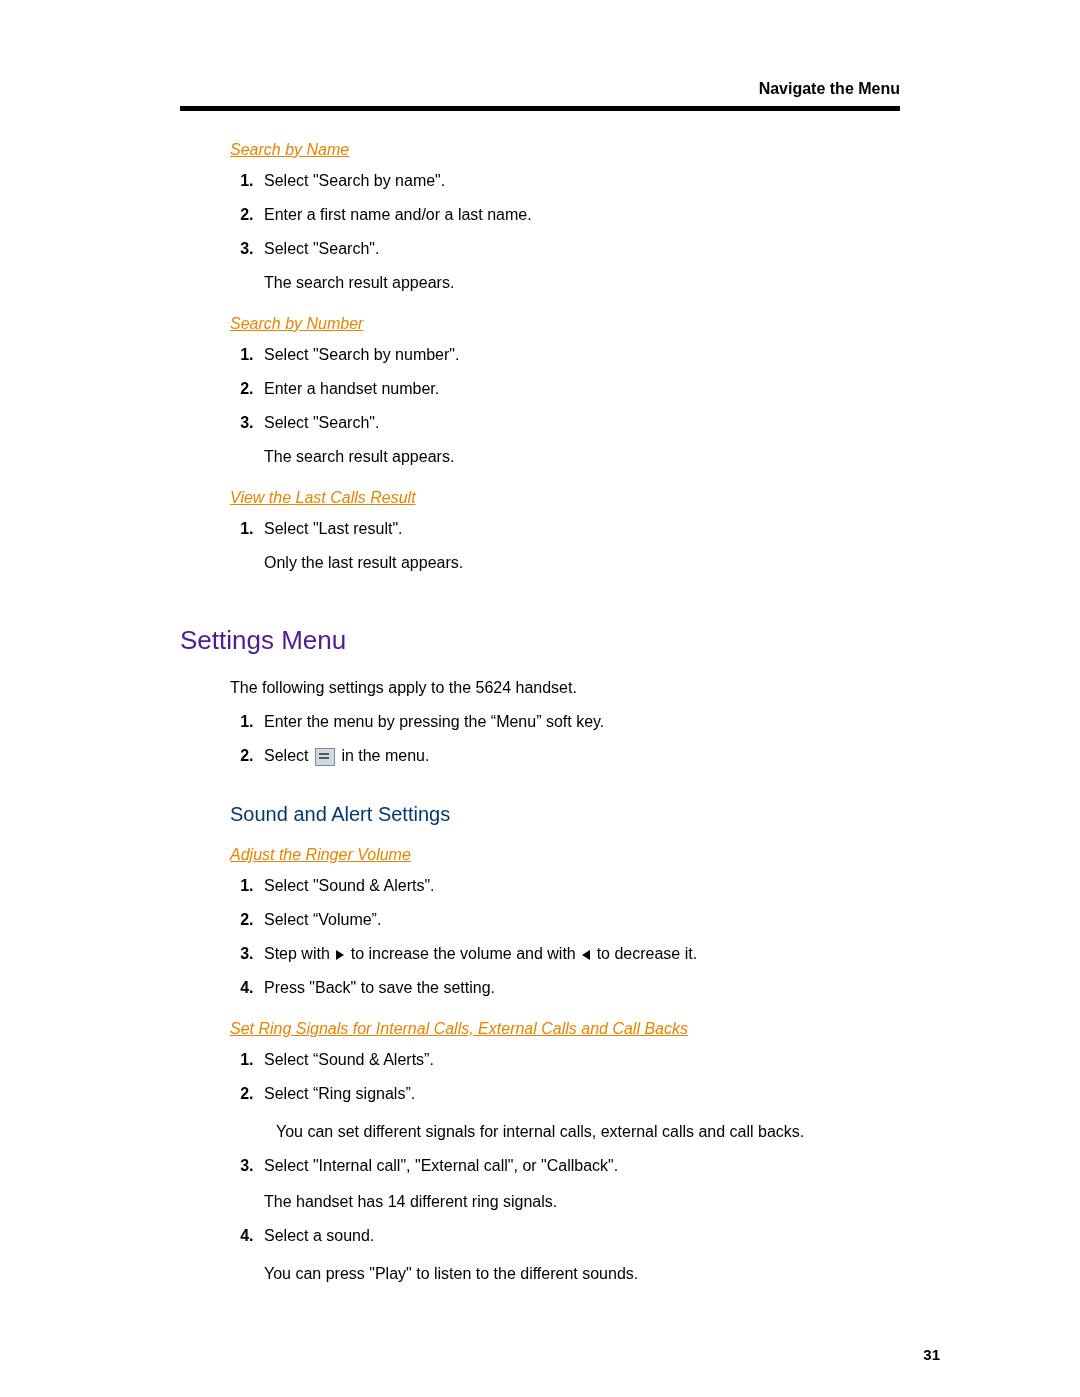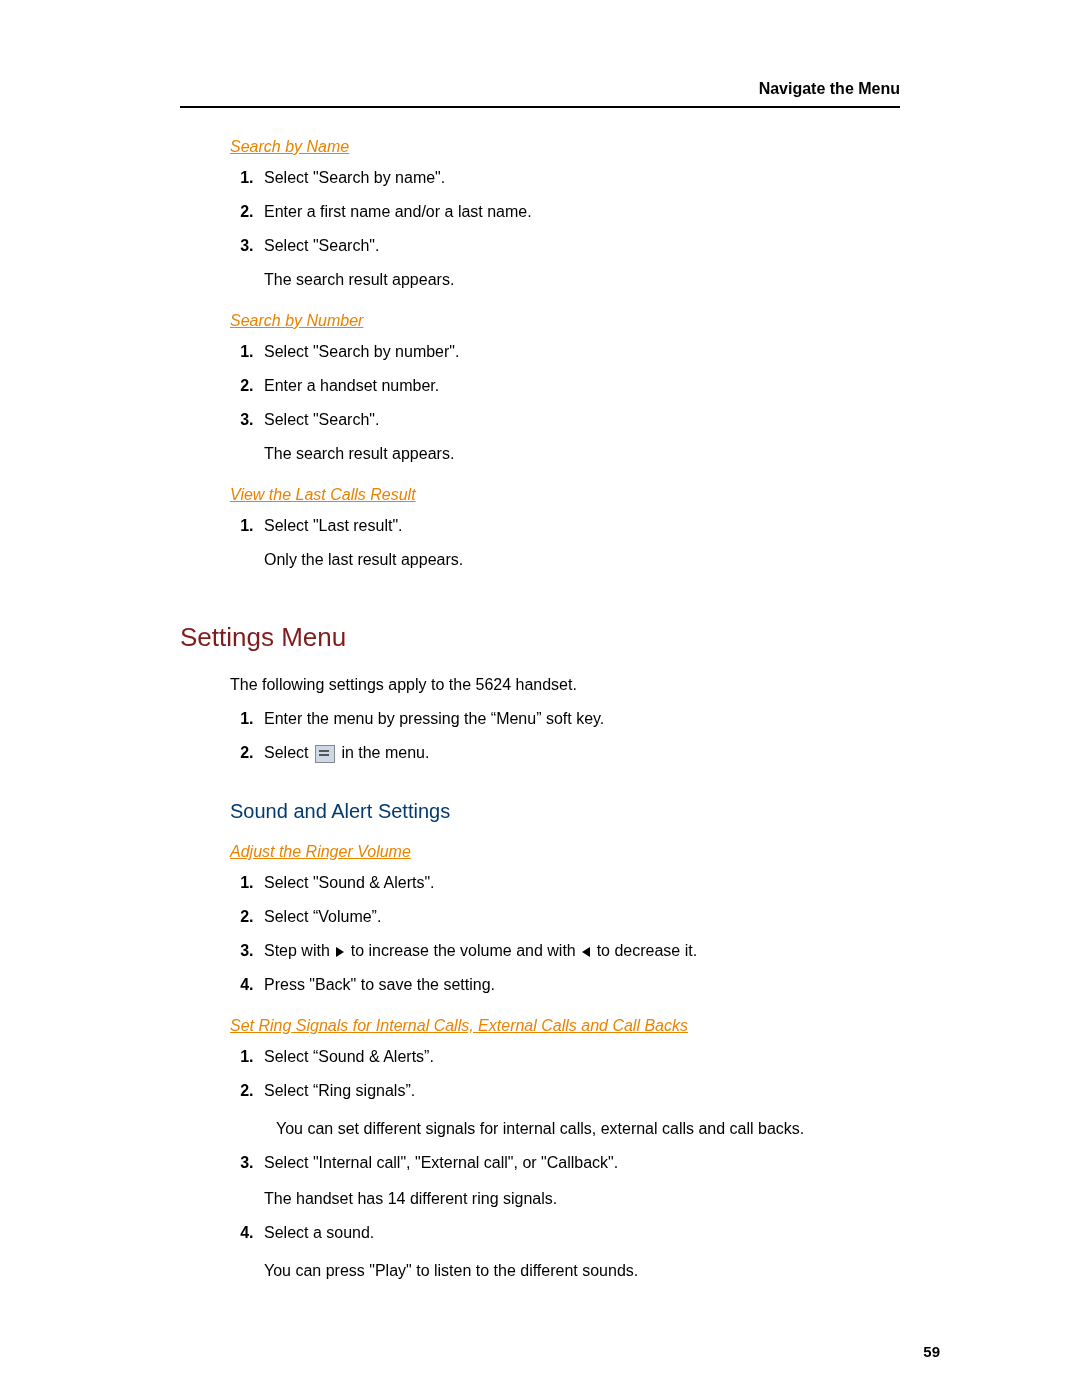--- a/index.html
+++ b/index.html
@@ -11,21 +11,21 @@
     background: #fff;
     width: 1080px;
   }
   .page {
     padding: 80px 180px 100px 180px;
     box-sizing: border-box;
   }
   .header-row {
     display: flex;
     justify-content: flex-end;
-    border-bottom: 2px solid #000000;
+    border-bottom: 5px solid #000000;
     padding-bottom: 8px;
     margin-bottom: 30px;
   }
   .header-text {
     font-weight: bold;
     font-size: 16px;
   }
   .sub-heading {
     color: #e98300;
     font-style: italic;
@@ -47,21 +47,21 @@
   .ol-list li::marker {
     font-weight: bold;
   }
   .follow-text {
     margin-left: 84px;
     margin-top: 10px;
     margin-bottom: 10px;
     line-height: 1.5;
   }
   .h1 {
-    color: #7f1d1d;
+    color: #4c1d95;
     font-size: 26px;
     font-weight: normal;
     margin-top: 50px;
     margin-bottom: 20px;
   }
   .h2 {
     color: #003a70;
     font-size: 20px;
     font-weight: normal;
     margin-left: 50px;
@@ -191,14 +191,14 @@
     <li>
       <span>Select "Internal call", "External call", or "Callback".</span>
       <div class="follow-text" style="margin-left:0; margin-top:12px;">The handset has 14 different ring signals.</div>
     </li>
     <li>
       <span>Select a sound.</span>
       <div class="follow-text" style="margin-left:0; margin-top:14px;">You can press "Play" to listen to the different sounds.</div>
     </li>
   </ol>
 
-  <div class="page-number">59</div>
+  <div class="page-number">31</div>
 </div>
 
 </body></html>

